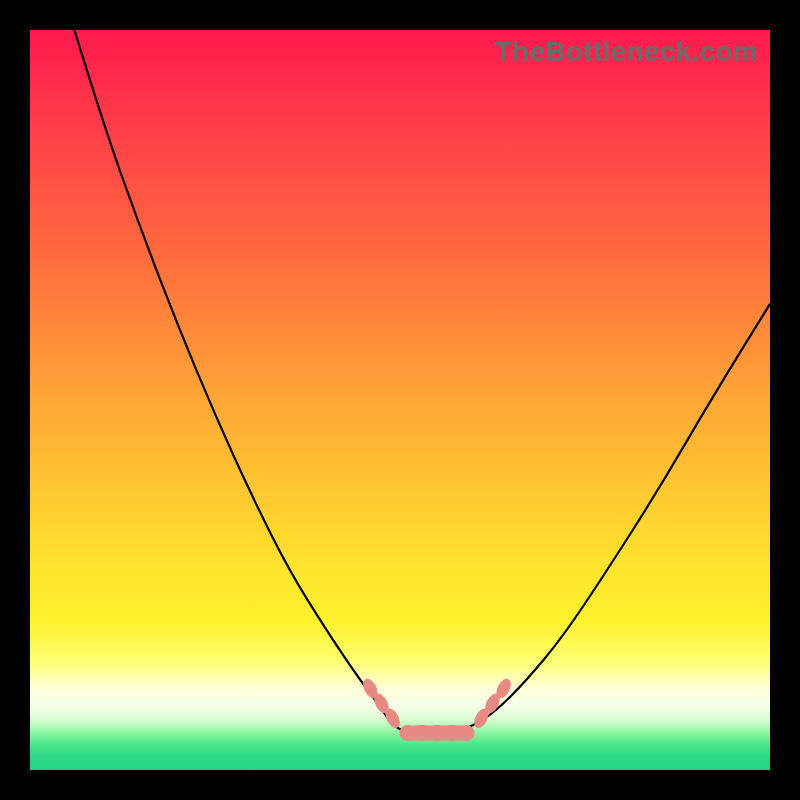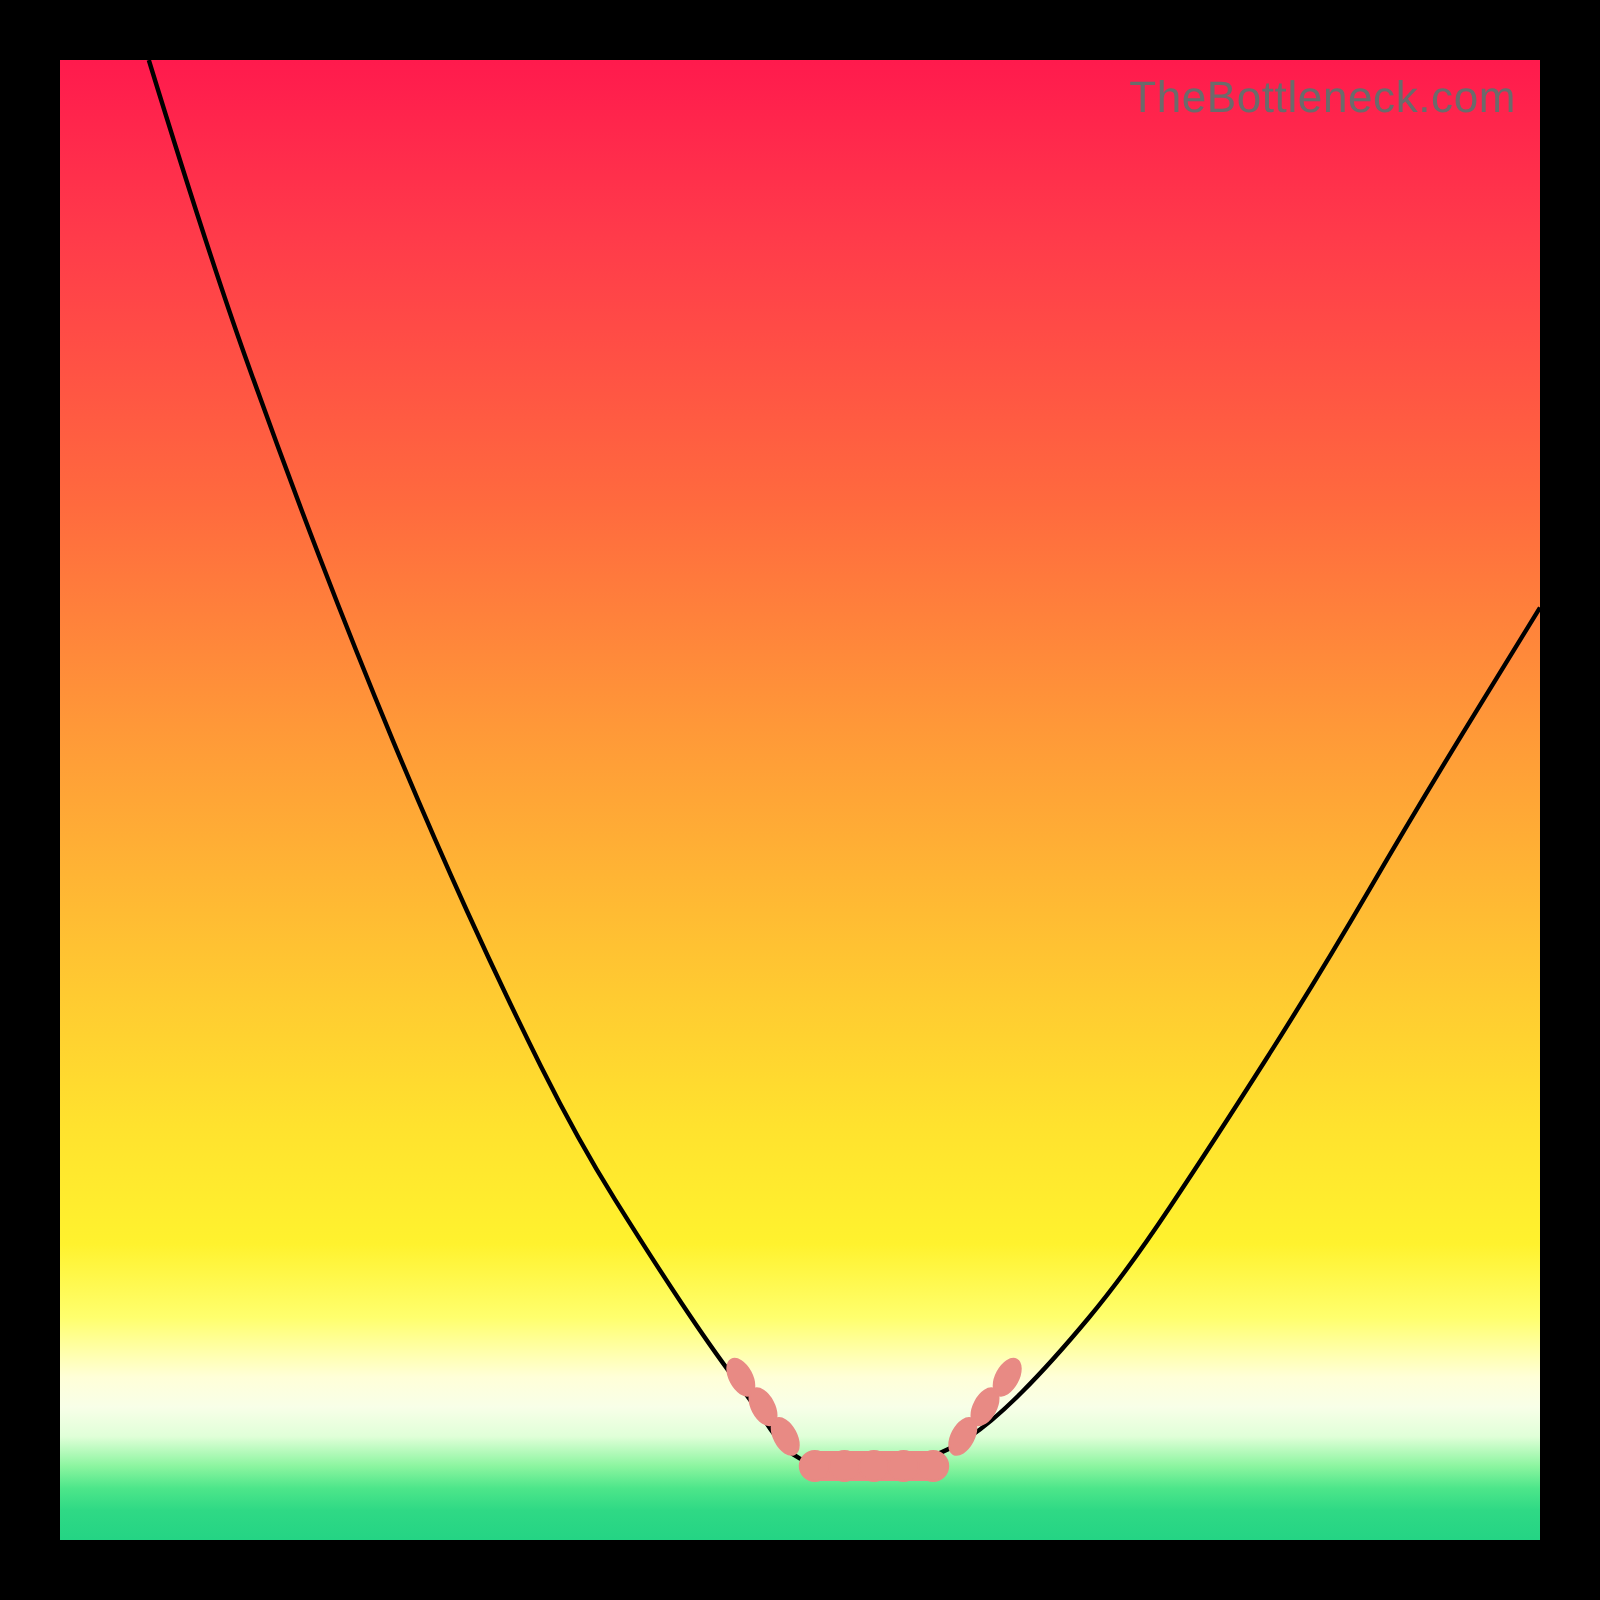--- a/index.html
+++ b/index.html
@@ -41,22 +41,22 @@
       #4de68a 96.5%,
       #2fd985 98%,
       #24d484 100%
     );
   }
   .watermark {
     position: absolute;
     top: 6px;
     right: 12px;
     color: #6b6b6b;
-    font-size: 22px;
-    font-weight: 400;
+    font-size: 28px;
+    font-weight: 700;
     letter-spacing: 0.3px;
     user-select: none;
   }
   svg.curve-layer {
     position: absolute;
     left: 0; top: 0;
     width: 740px;
     height: 740px;
   }
   .main-curve {

